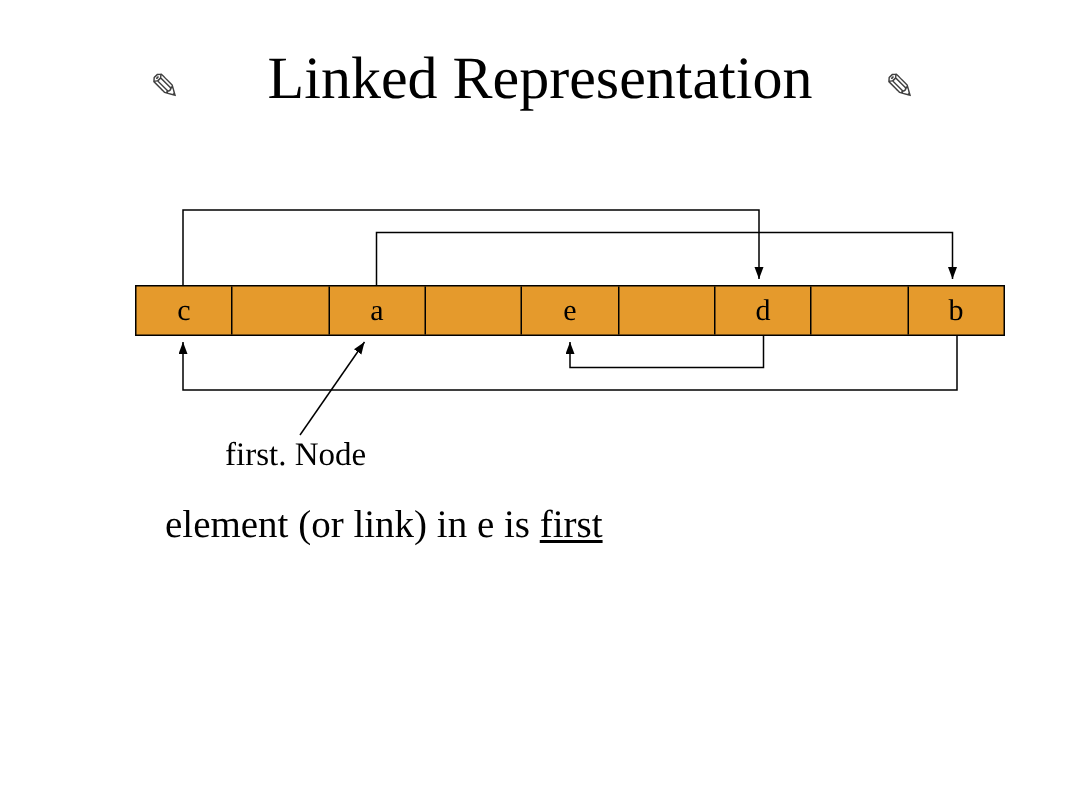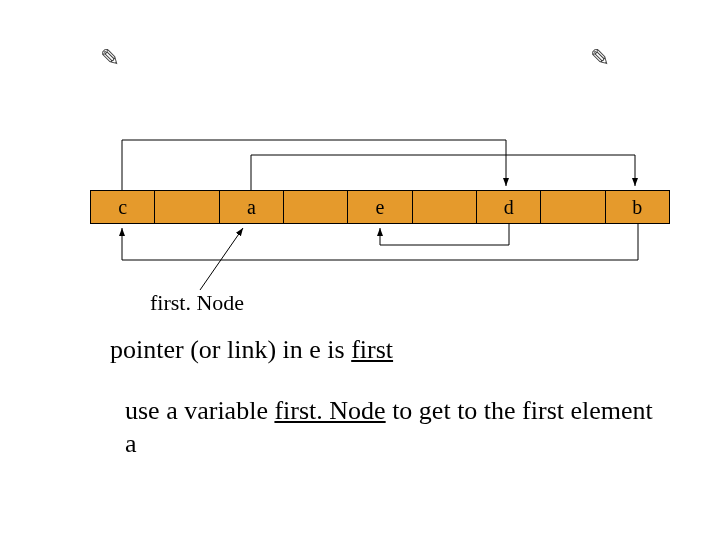--- a/index.html
+++ b/index.html
@@ -12,20 +12,21 @@
   .cell:first-child{border-left:none}
   svg.arrows{position:absolute;left:0;top:0;width:720px;height:540px;overflow:visible}
   .caption{position:absolute;font-size:22px}
   .body1{position:absolute;left:110px;top:335px;font-size:26px}
   .body2{position:absolute;left:125px;top:395px;width:530px;font-size:26px;line-height:1.25}
 </style>
 </head>
 <body>
 <div class="stage">
 
+  <div class="title">Linked Representation</div>
 
   <span class="pen" style="left:100px;top:44px">✎</span>
   <span class="pen" style="left:590px;top:44px">✎</span>
 
   <div class="bar">
     <div class="cell">c</div>
     <div class="cell"></div>
     <div class="cell">a</div>
     <div class="cell"></div>
     <div class="cell">e</div>
@@ -49,20 +50,17 @@
     <path d="M638,224 L638,260 L122,260 L122,228" stroke="#000" fill="none" marker-end="url(#ah)"></path>
 
     <path d="M122,190 L122,140 L506,140 L506,186" stroke="#000" fill="none" marker-end="url(#ah)"></path>
 
     <path d="M509,224 L509,245 L380,245 L380,228" stroke="#000" fill="none" marker-end="url(#ah)"></path>
   </svg>
 
   <div class="caption" style="left:150px;top:290px">first. Node</div>
 
   <div class="body1">
-    <span>pointer (or link) in </span><span>e</span><span> is </span><u>first</u>
+    <span>element (or link) in </span><span>e</span><span> is </span><u>first</u>
   </div>
 
-  <div class="body2">
-    <span>use a variable </span><u>first. Node</u><span> to get to the first element </span><span>a</span>
-  </div>
 
 </div>
 
 </body></html>

